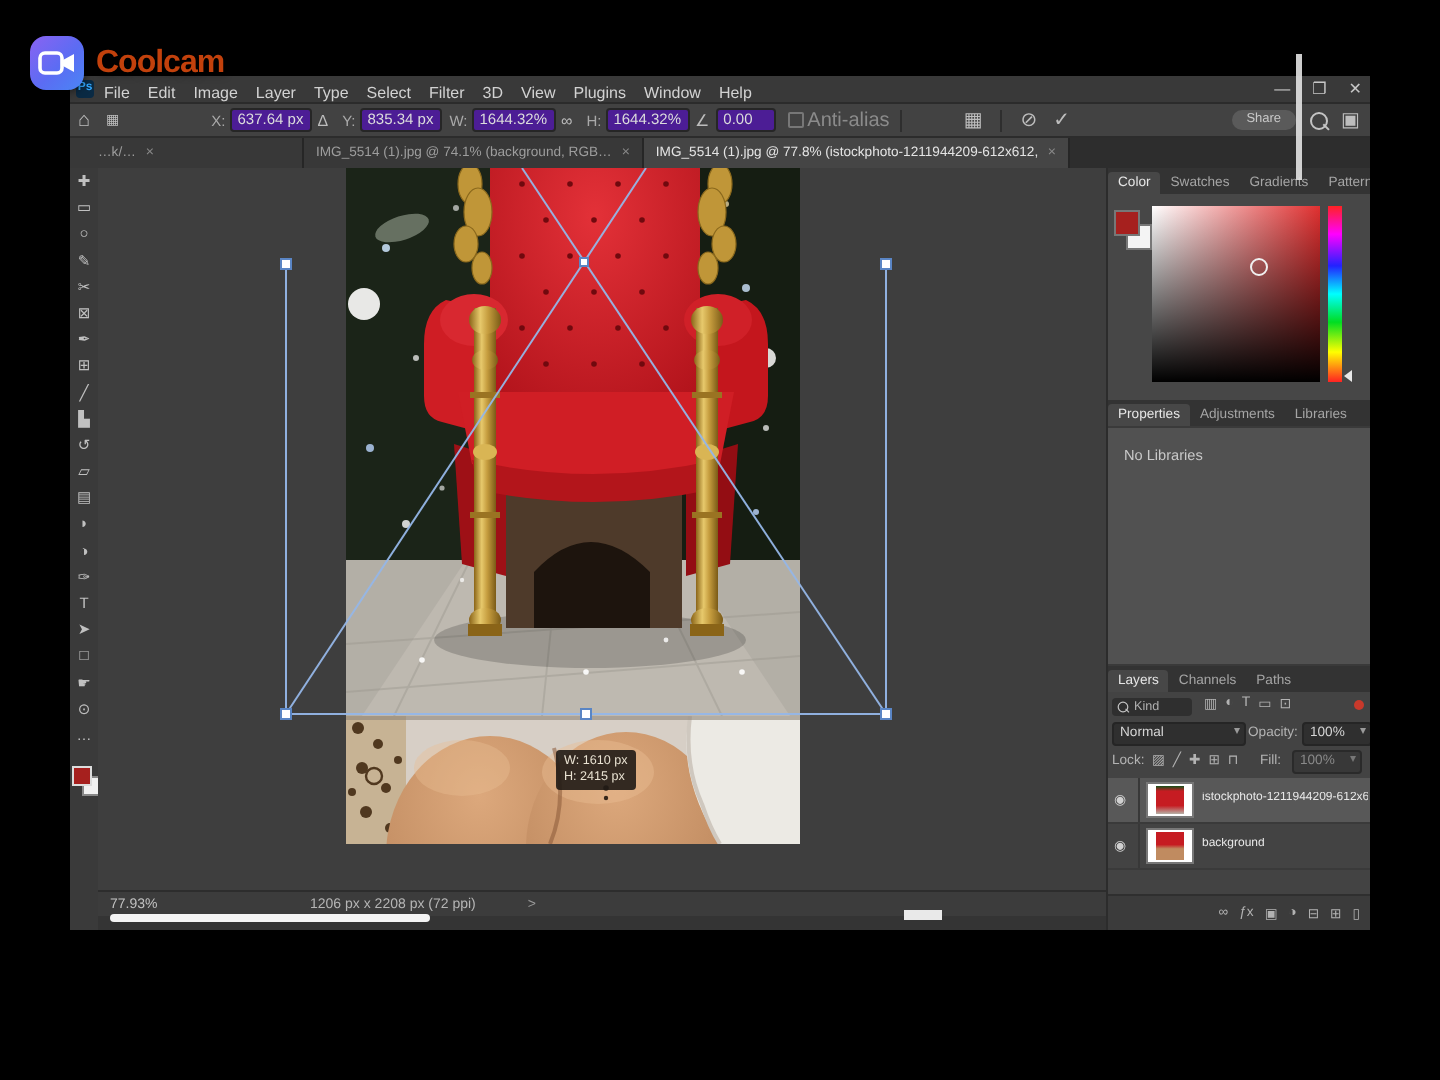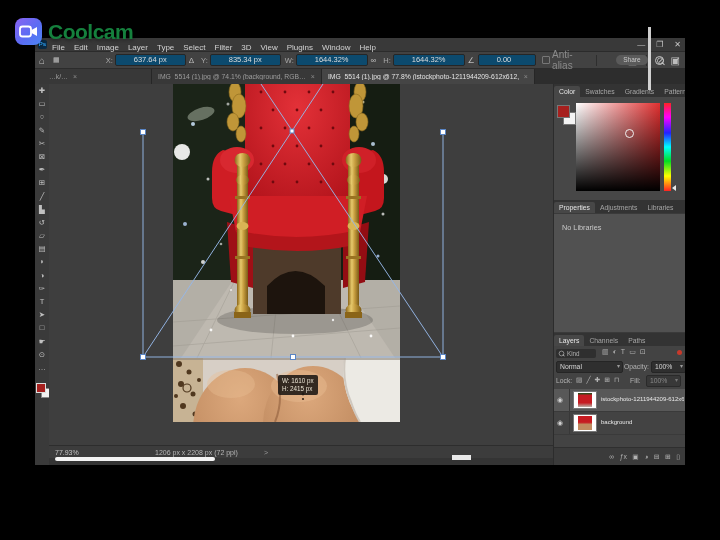--- a/index.html
+++ b/index.html
@@ -10,21 +10,21 @@
   
   #menubar{position:absolute;left:0;top:0;width:650px;height:13px;background:#393939;border-bottom:1px solid #2b2b2b;display:flex;align-items:center;}
   #ps-icon{width:9px;height:9px;margin:0 5px 0 3px;background:#0a2a44;border-radius:2px;color:#31a8ff;font-size:6px;line-height:9px;text-align:center;font-weight:bold;}
   .menu-item{font-size:8px;color:#d2d2d2;margin-right:9px;cursor:default;}
   #win-controls{position:absolute;right:4px;top:0;height:13px;display:flex;gap:11px;align-items:center;}
   #win-controls span{font-size:8px;color:#c7c7c7;}
   
   #optionsbar{position:absolute;left:0;top:14px;width:650px;height:16px;background:#424242;border-bottom:1px solid #2c2c2c;display:flex;align-items:center;}
   .ob-icon{color:#bdbdbd;font-size:10px;margin:0 4px;}
   .ob-label{color:#a9a9a9;font-size:7.5px;margin:0 2px 0 4px;}
-  .ob-field{background:#0c4a6e;border:1px solid #262626;border-radius:2px;color:#dcdcdc;font-size:7.5px;padding:0 18px;height:10px;line-height:10px;white-space:nowrap;}
+  .ob-field{background:#4c1d95;border:1px solid #262626;border-radius:2px;color:#dcdcdc;font-size:7.5px;padding:0 3px;height:10px;line-height:10px;white-space:nowrap;}
   .ob-sm{font-size:8px;color:#bdbdbd;margin:0 3px;}
   .ob-sep{width:1px;height:11px;background:#2e2e2e;margin:0 5px;}
   .ob-gray{color:#8b8b8b;font-size:10px;}
   .ob-check{width:6px;height:6px;border:1px solid #777;border-radius:1px;margin:0 2px 0 6px;}
   #ob-right{position:absolute;right:5px;top:14px;height:16px;display:flex;align-items:center;gap:7px;}
   #share-pill{background:#5a5a5a;border-radius:7px;height:10px;line-height:10px;padding:0 7px;font-size:6.5px;color:#c9c9c9;}
   .lens{position:relative;width:7px;height:7px;border:1.2px solid #c4c4c4;border-radius:50%;}
   .lens::after{content:"";position:absolute;left:5px;top:6px;width:4px;height:1.2px;background:#c4c4c4;transform:rotate(45deg);}
   
   #tabbar{position:absolute;left:0;top:31px;width:650px;height:15px;background:#2d2d2d;display:flex;}
@@ -105,21 +105,21 @@
   .eye-sep{position:absolute;left:15px;top:0;width:1px;height:22px;background:#383838;}
   .layer-thumb{position:absolute;left:20px;top:3px;width:22px;height:16px;background:#fff;outline:1px solid #777;}
   .layer-name{position:absolute;left:47px;top:7px;font-size:6px;color:#e8e8e8;width:83px;white-space:nowrap;overflow:hidden;}
   #thumb1-inner{position:absolute;left:4px;top:1px;width:14px;height:14px;background:linear-gradient(to bottom,#135019 0%,#c61c22 18%,#c61c22 70%,#b7b2a8 100%);}
   #thumb2-inner{position:absolute;left:4px;top:1px;width:14px;height:14px;background:linear-gradient(to bottom,#c61c22 0%,#c61c22 45%,#c08b60 60%,#c08b60 100%);}
   #lyr-bottom{position:absolute;left:0;top:101px;width:132px;height:18px;background:#3b3b3b;border-top:1px solid #2f2f2f;display:flex;align-items:center;justify-content:flex-end;gap:5.5px;padding-right:6px;box-sizing:border-box;}
   #lyr-bottom span{font-size:6.8px;color:#b2b2b2;}
   
   #coolcam{position:absolute;left:15px;top:18px;z-index:9;display:flex;align-items:center;}
   #coolcam-icon{width:27px;height:27px;border-radius:8px;background:linear-gradient(135deg,#8a63f2 0%,#5b6cf3 55%,#4a86f5 100%);box-shadow:0 1px 4px rgba(0,0,0,.5);position:relative;}
-  #coolcam-text{font-size:21px;font-weight:bold;color:#15803d;margin-left:6px;text-shadow:0 1px 4px rgba(0,0,0,.65);letter-spacing:-.5px;text-align:right;}
+  #coolcam-text{font-size:16px;font-weight:bold;color:#c2410c;margin-left:6px;text-shadow:0 1px 4px rgba(0,0,0,.65);letter-spacing:-.5px;text-align:right;}
   #caption{position:absolute;right:16px;top:501px;font-size:18.5px;color:#8f8f8f;letter-spacing:.3px;z-index:9;}
   #vscroll-artifact{position:absolute;left:648px;top:27px;width:3px;height:63px;background:#e3e3e3;opacity:.9;z-index:8;}
 </style>
 </head>
 <body>
 
 <div id="stage">
   <div id="app">
 
     <div id="menubar">

